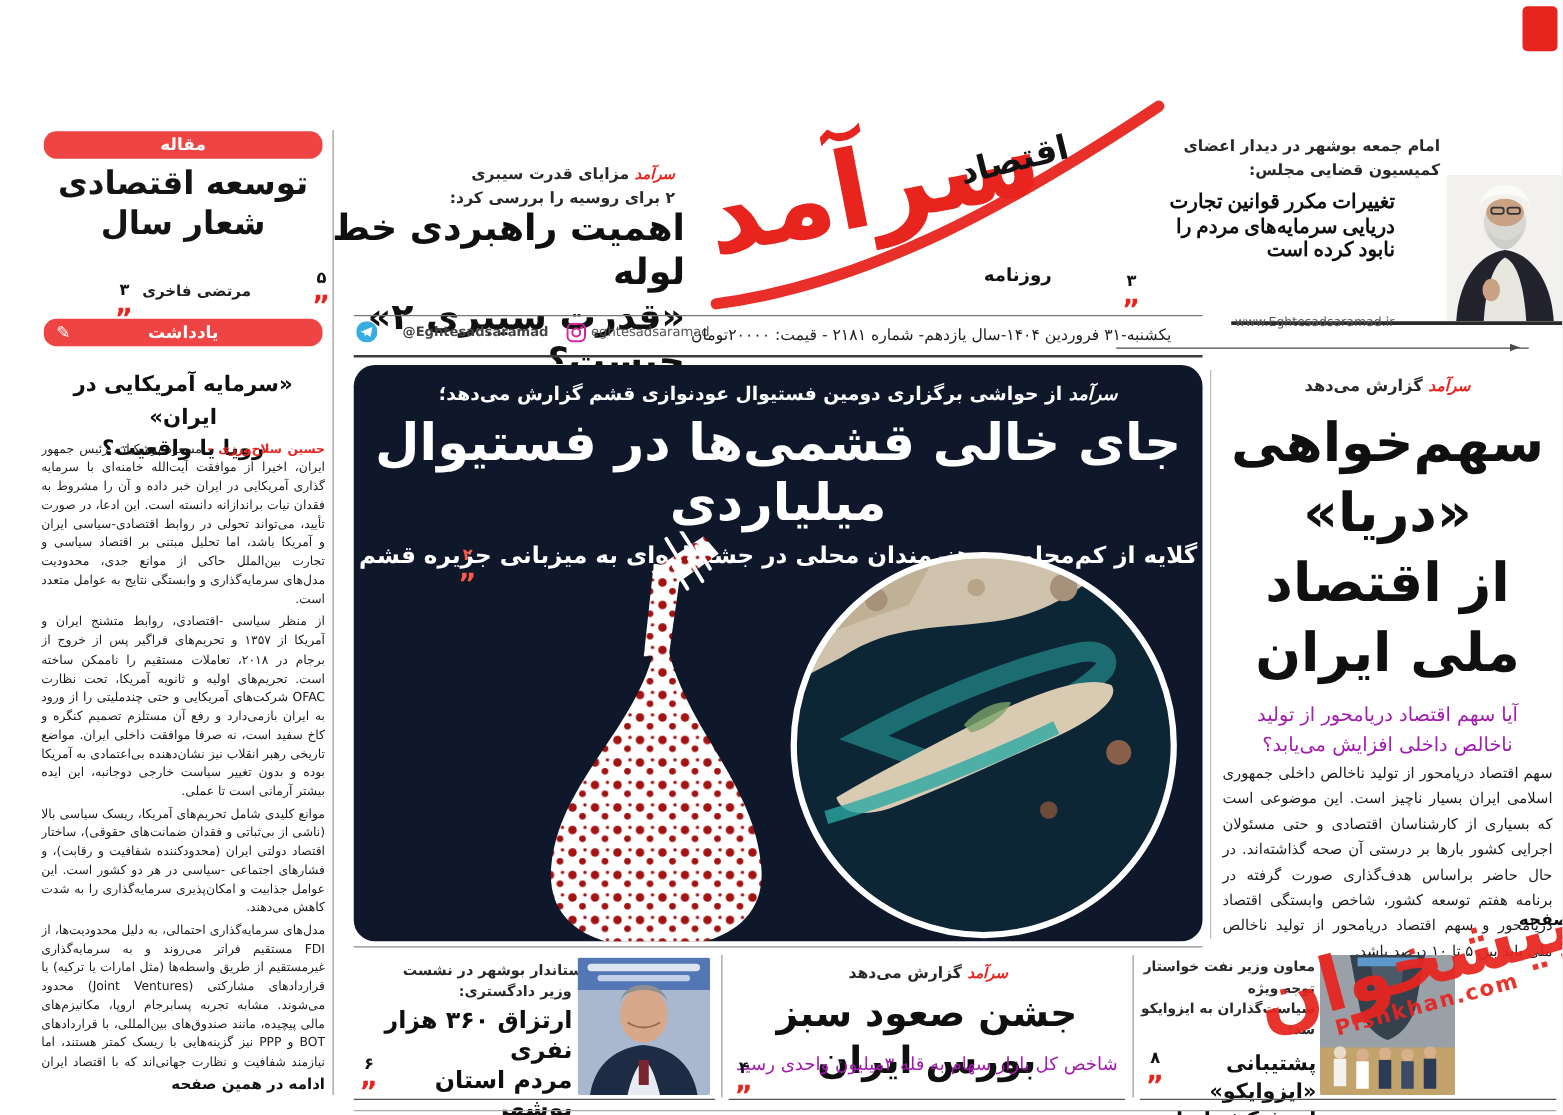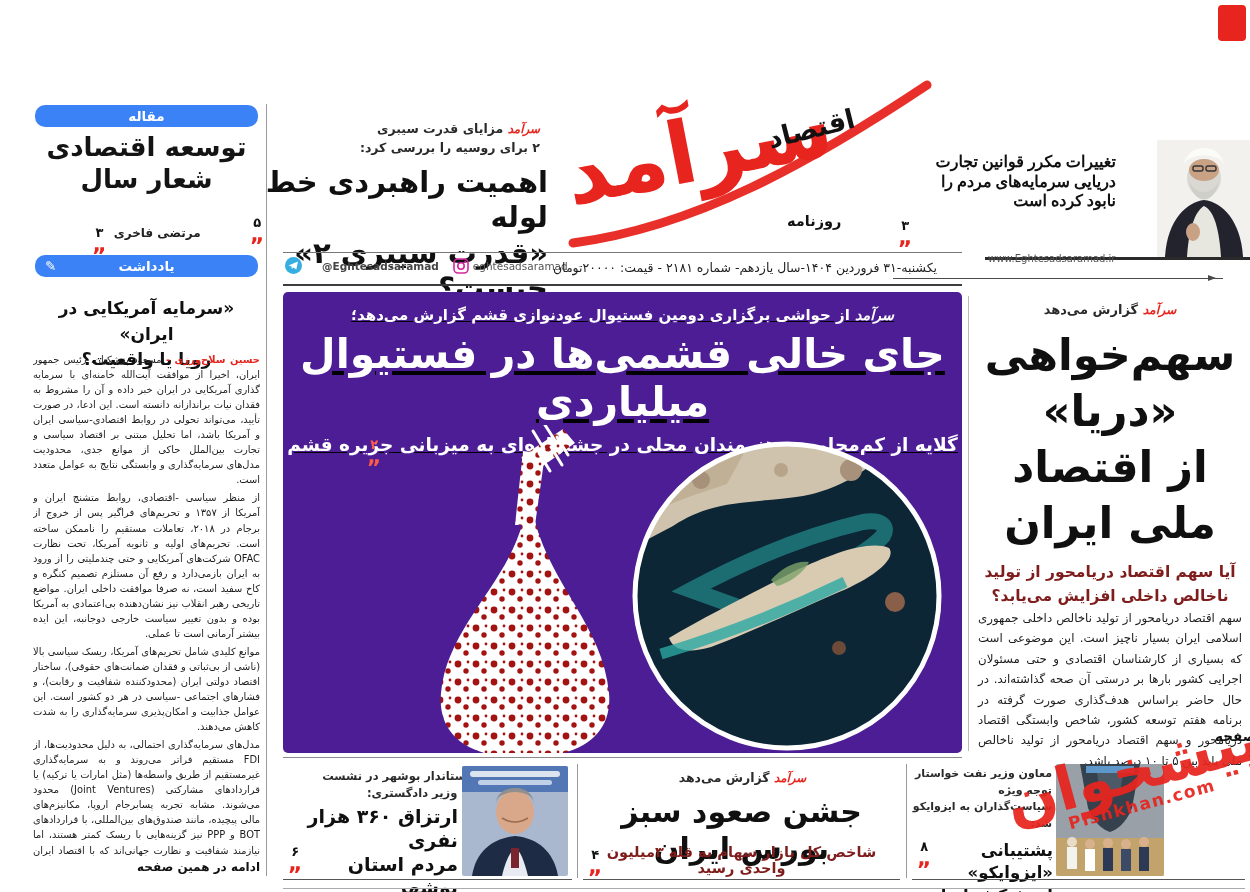--- a/index.html
+++ b/index.html
@@ -3,22 +3,22 @@
 <meta charset="utf-8">
 <style>
   html,body{margin:0;padding:0;background:#e9e9e9;}
   #page{position:relative;width:1250px;height:892px;background:#ffffff;overflow:hidden;
         font-family:"DejaVu Sans", sans-serif;direction:rtl;}
   .abs{position:absolute;}
   .hl{font-weight:bold;color:#101010;letter-spacing:-0.5px;line-height:1.22;}
   .k{font-size:12.5px;color:#2a2a2a;font-weight:bold;line-height:1.5;}
   .mini-brand{color:#e8241e;font-weight:bold;font-style:italic;font-size:0.95em;}
   .mini-brand.white{color:#ffffff;}
-  .red-sub{color:#7f1d1d;font-weight:bold;}
-  .tab{background:#3b82f6;color:#fff;border-radius:10px;text-align:center;font-size:13.5px;
+  .red-sub{color:#a21caf;font-weight:normal;}
+  .tab{background:#ef4444;color:#fff;border-radius:10px;text-align:center;font-size:13.5px;
        font-weight:bold;height:22px;line-height:22px;}
   .body-text{font-size:9.9px;line-height:1.52;text-align:justify;color:#1c1c1c;}
   .body-text p{margin:0 0 3px 0;}
   .author{color:#e8241e;font-weight:bold;}
   .pagenum{display:flex;flex-direction:column;align-items:center;line-height:1;}
   .pagenum .n{font-weight:bold;font-size:13px;color:#111;}
   .pagenum .qm{color:#e8241e;font-size:22px;font-weight:bold;line-height:0.45;height:13px;}
   .pagenum .qm::before{content:"„";}
   .pagenum.onred .n{color:#ff5a48;}
   .pagenum.onred .qm{color:#ff5a48;}
@@ -28,30 +28,34 @@
   .right{text-align:right;}
   .ltr{direction:ltr;}
   .arrowline{border-top:1.6px solid #4a4a4a;}
   .arrowline::after{content:"";position:absolute;right:-1px;top:-4.5px;width:0;height:0;
        border-left:0;border-right:8px solid transparent;border-top:3.5px solid transparent;
        border-bottom:3.5px solid transparent;border-right-color:transparent;
        border-left:8px solid #4a4a4a;}
   .watermark{transform:rotate(-15deg);color:#e8241e;text-align:center;opacity:0.93;z-index:60;}
   .watermark .fa{font-size:60px;font-weight:bold;line-height:0.95;}
   .watermark .en{font-size:17px;font-weight:bold;letter-spacing:1.5px;margin-top:-4px;}
-  .leadbox{background:#4c1d95;border-radius:5px;overflow:hidden;text-decoration:underline;}
+  .leadbox{background:#0f172a;border-radius:17px;overflow:hidden;}
   .photo{overflow:hidden;border-radius:2px;}
 </style>
 </head>
 <body>
 
 <div id="page">
 
   <div class="abs" style="left:1218px;top:5px;width:28px;height:36px;background:#e8241e;border-radius:4px;"></div>
 
+  <div class="abs k right" style="left:920px;top:108px;width:232px;">
+    <div>امام جمعه بوشهر در دیدار اعضای</div>
+    <div>کمیسیون قضایی مجلس:</div>
+  </div>
   <div class="abs hl right" style="left:844px;top:152px;width:272px;font-size:16px;font-family:Liberation Serif, serif;">
     <div>تغییرات مکرر قوانین تجارت</div>
     <div>دریایی سرمایه‌های مردم را</div>
     <div>نابود کرده است</div>
   </div>
   <div class="abs pagenum" style="left:898px;top:219px;">
     <span class="n">۳</span>
     <span class="qm"></span>
   </div>
 
@@ -75,21 +79,21 @@
     <svg class="abs" style="left:0;top:0;" width="385" height="200" viewBox="0 0 385 200" xmlns="http://www.w3.org/2000/svg">
       <path d="M18,188 C140,172 255,108 372,30" stroke="#e8241e" stroke-width="9" fill="none" stroke-linecap="round" opacity="0.95"></path>
     </svg>
     <div class="abs" style="left:8px;top:52px;font-size:86px;font-weight:bold;color:#e8241e;
          transform:rotate(-11deg);letter-spacing:-4px;line-height:1;">سرآمد</div>
     <div class="abs" style="left:212px;top:58px;font-size:27px;font-weight:bold;color:#121212;
          transform:rotate(-14deg);">اقتصاد</div>
     <div class="abs" style="left:232px;top:158px;font-size:14.5px;font-weight:bold;color:#121212;">روزنامه</div>
   </div>
 
-  <div class="abs k right" style="left:295px;top:120px;width:245px;">
+  <div class="abs k right" style="left:295px;top:130px;width:245px;">
     <div>
       <span class="mini-brand">سرآمد</span>
       <span>مزایای قدرت سیبری</span>
     </div>
     <div>۲ برای روسیه را بررسی کرد:</div>
   </div>
   <div class="abs hl right" style="left:248px;top:165px;width:300px;font-size:29px;">
     <div>اهمیت راهبردی خط لوله</div>
     <div>«قدرت سیبری ۲» چیست؟</div>
   </div>

